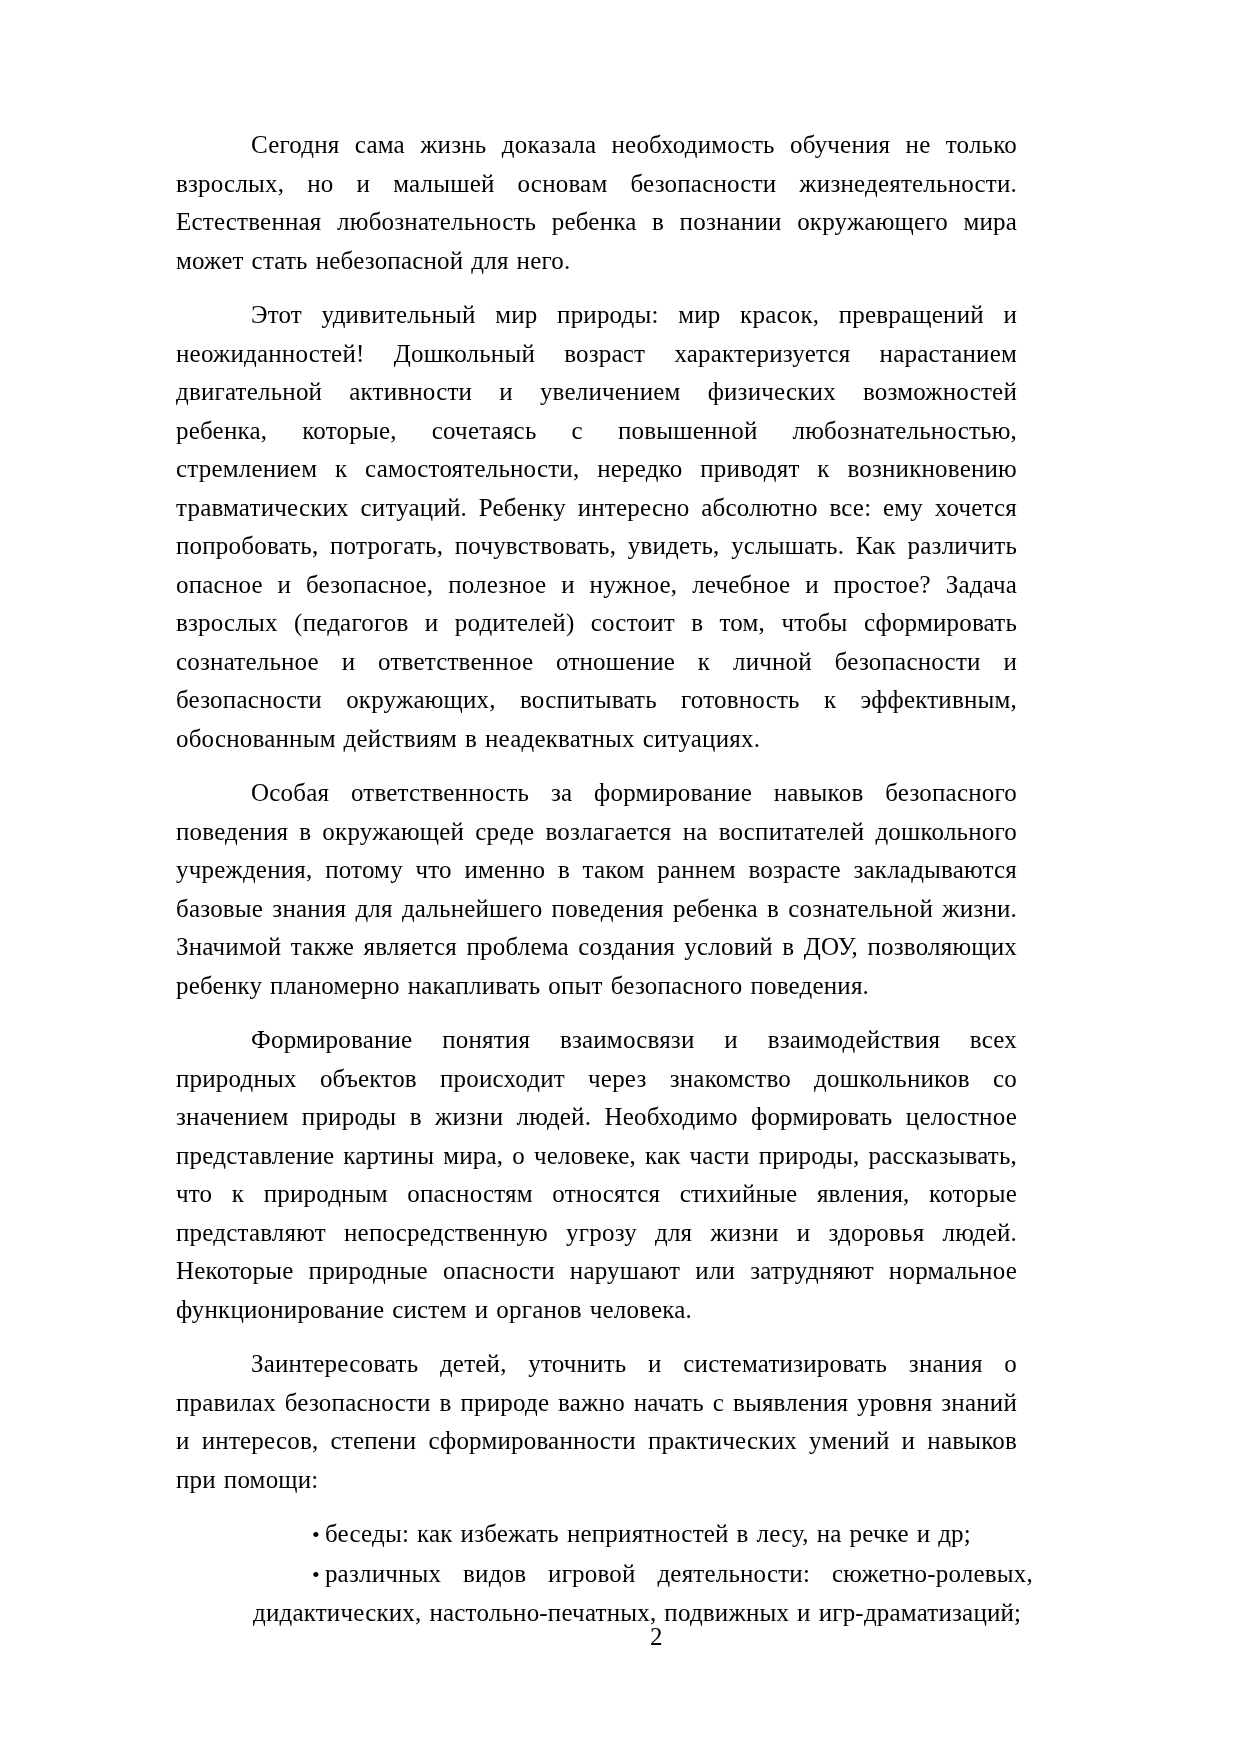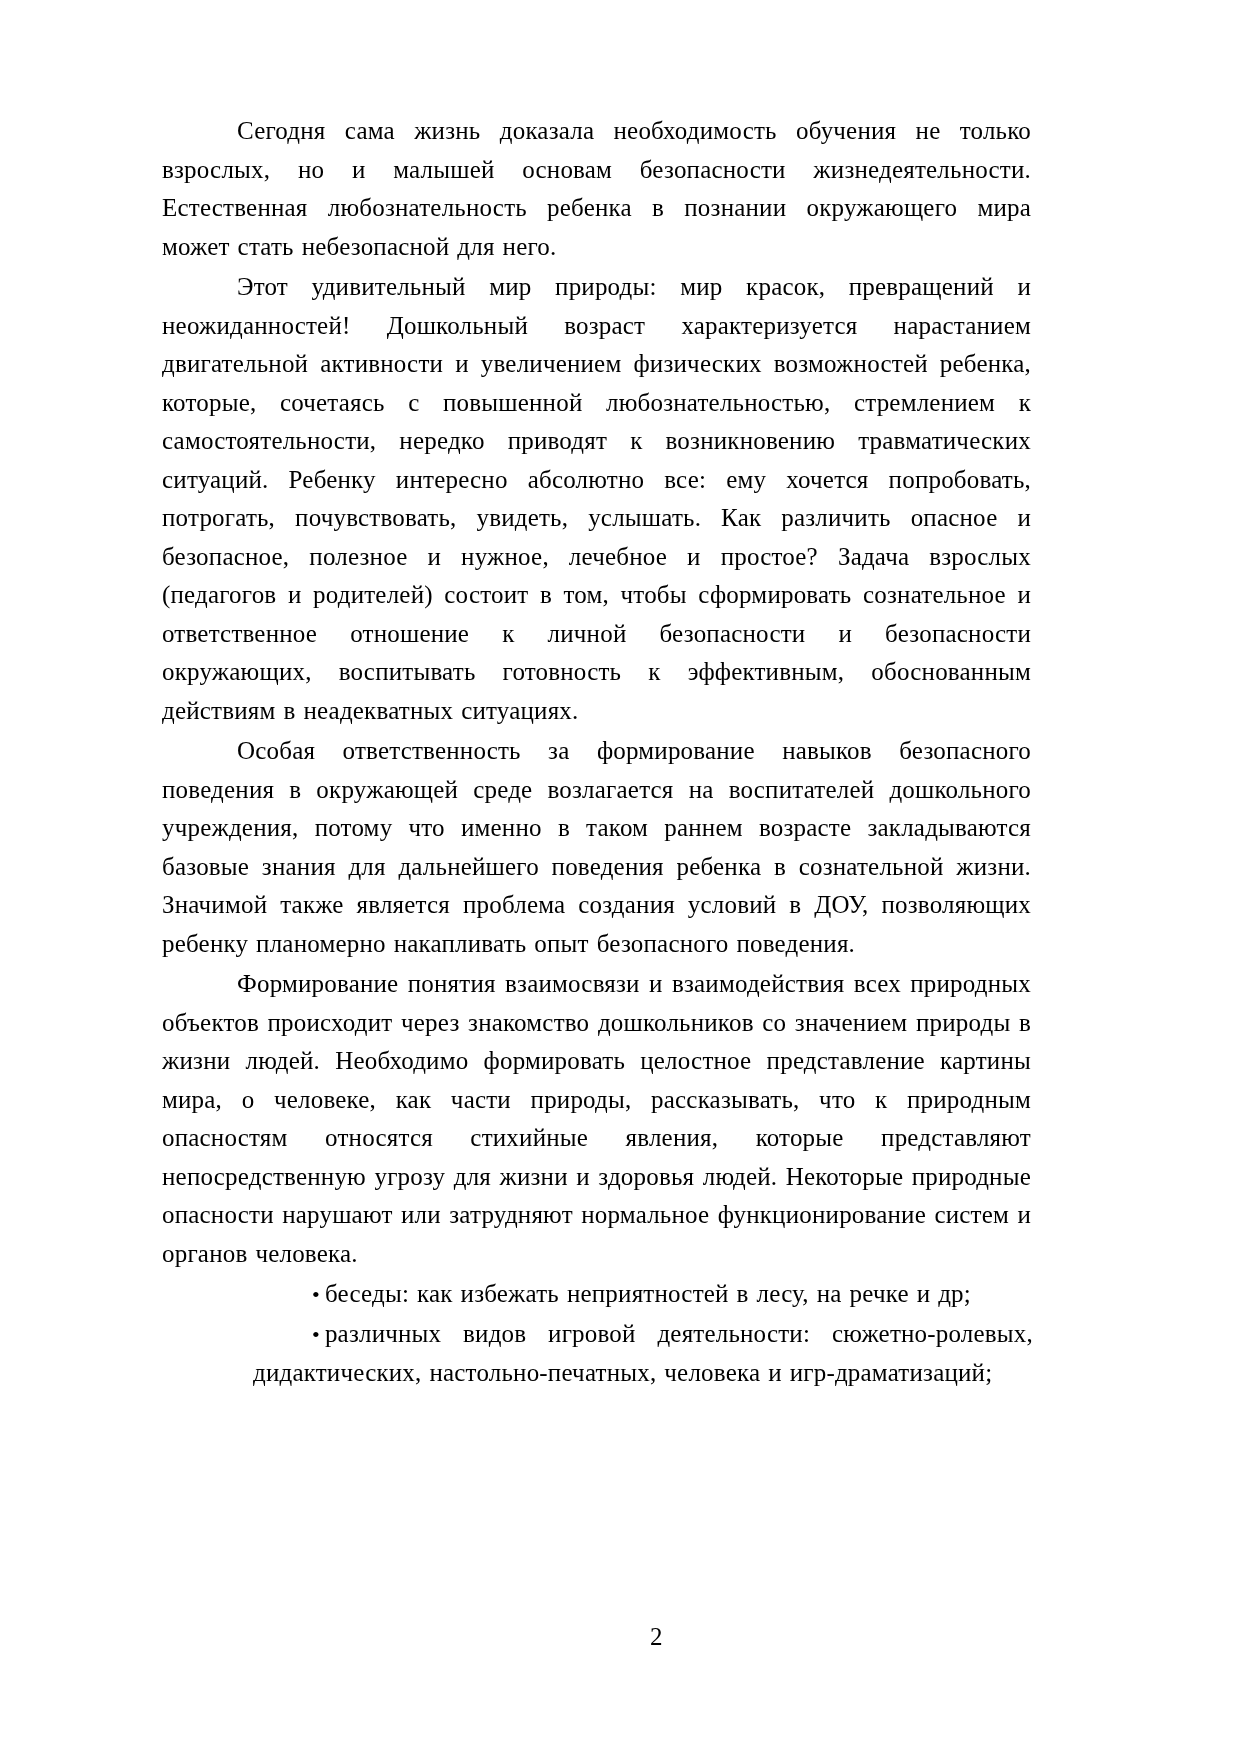--- a/index.html
+++ b/index.html
@@ -21,21 +21,21 @@
     left: 160px;
     top: 110px;
     width: 873px;
     font-size: 25px;
     line-height: 38.5px;
     text-align: justify;
     letter-spacing: 0.2px;
     word-spacing: 1.5px;
   }
   p.para {
-    margin: 2px;
+    margin: 16px;
     padding: 0;
     text-indent: 75px;
   }
   .bullet-item {
     margin: 0 0 0 93px;
     text-indent: 59px;
     text-align: justify;
   }
   .bullet {
     display: inline-block;
@@ -53,17 +53,18 @@
 </style>
 </head>
 <body>
 
 <div class="page">
   <div class="text-block">
     <p class="para">Сегодня сама жизнь доказала необходимость обучения не только взрослых, но и малышей основам безопасности жизнедеятельности. Естественная любознательность ребенка в познании окружающего мира может стать небезопасной для него.</p>
     <p class="para">Этот удивительный мир природы: мир красок, превращений и неожиданностей! Дошкольный возраст характеризуется нарастанием двигательной активности и увеличением физических возможностей ребенка, которые, сочетаясь с повышенной любознательностью, стремлением к самостоятельности, нередко приводят к возникновению травматических ситуаций. Ребенку интересно абсолютно все: ему хочется попробовать, потрогать, почувствовать, увидеть, услышать. Как различить опасное и безопасное, полезное и нужное, лечебное и простое? Задача взрослых (педагогов и родителей) состоит в том, чтобы сформировать сознательное и ответственное отношение к личной безопасности и безопасности окружающих, воспитывать готовность к эффективным, обоснованным действиям в неадекватных ситуациях.</p>
     <p class="para">Особая ответственность за формирование навыков безопасного поведения в окружающей среде возлагается на воспитателей дошкольного учреждения, потому что именно в таком раннем возрасте закладываются базовые знания для дальнейшего поведения ребенка в сознательной жизни. Значимой также является проблема создания условий в ДОУ, позволяющих ребенку планомерно накапливать опыт безопасного поведения.</p>
     <p class="para">Формирование понятия взаимосвязи и взаимодействия всех природных объектов происходит через знакомство дошкольников со значением природы в жизни людей. Необходимо формировать целостное представление картины мира, о человеке, как части природы, рассказывать, что к природным опасностям относятся стихийные явления, которые представляют непосредственную угрозу для жизни и здоровья людей. Некоторые природные опасности нарушают или затрудняют нормальное функционирование систем и органов человека.</p>
+    <p class="para">Заинтересовать детей, уточнить и систематизировать знания о правилах безопасности в природе важно начать с выявления уровня знаний и интересов, степени сформированности практических умений и навыков при помощи:</p>
     <div class="bullet-item"><span class="bullet">•</span><span>беседы: как избежать неприятностей в лесу, на речке и др;</span></div>
-    <div class="bullet-item"><span class="bullet">•</span><span>различных видов игровой деятельности: сюжетно-ролевых, дидактических, настольно-печатных, человека и игр-драматизаций;</span></div>
+    <div class="bullet-item"><span class="bullet">•</span><span>различных видов игровой деятельности: сюжетно-ролевых, дидактических, настольно-печатных, подвижных и игр-драматизаций;</span></div>
   </div>
   <div class="page-number">2</div>
 </div>
 
 </body></html>

